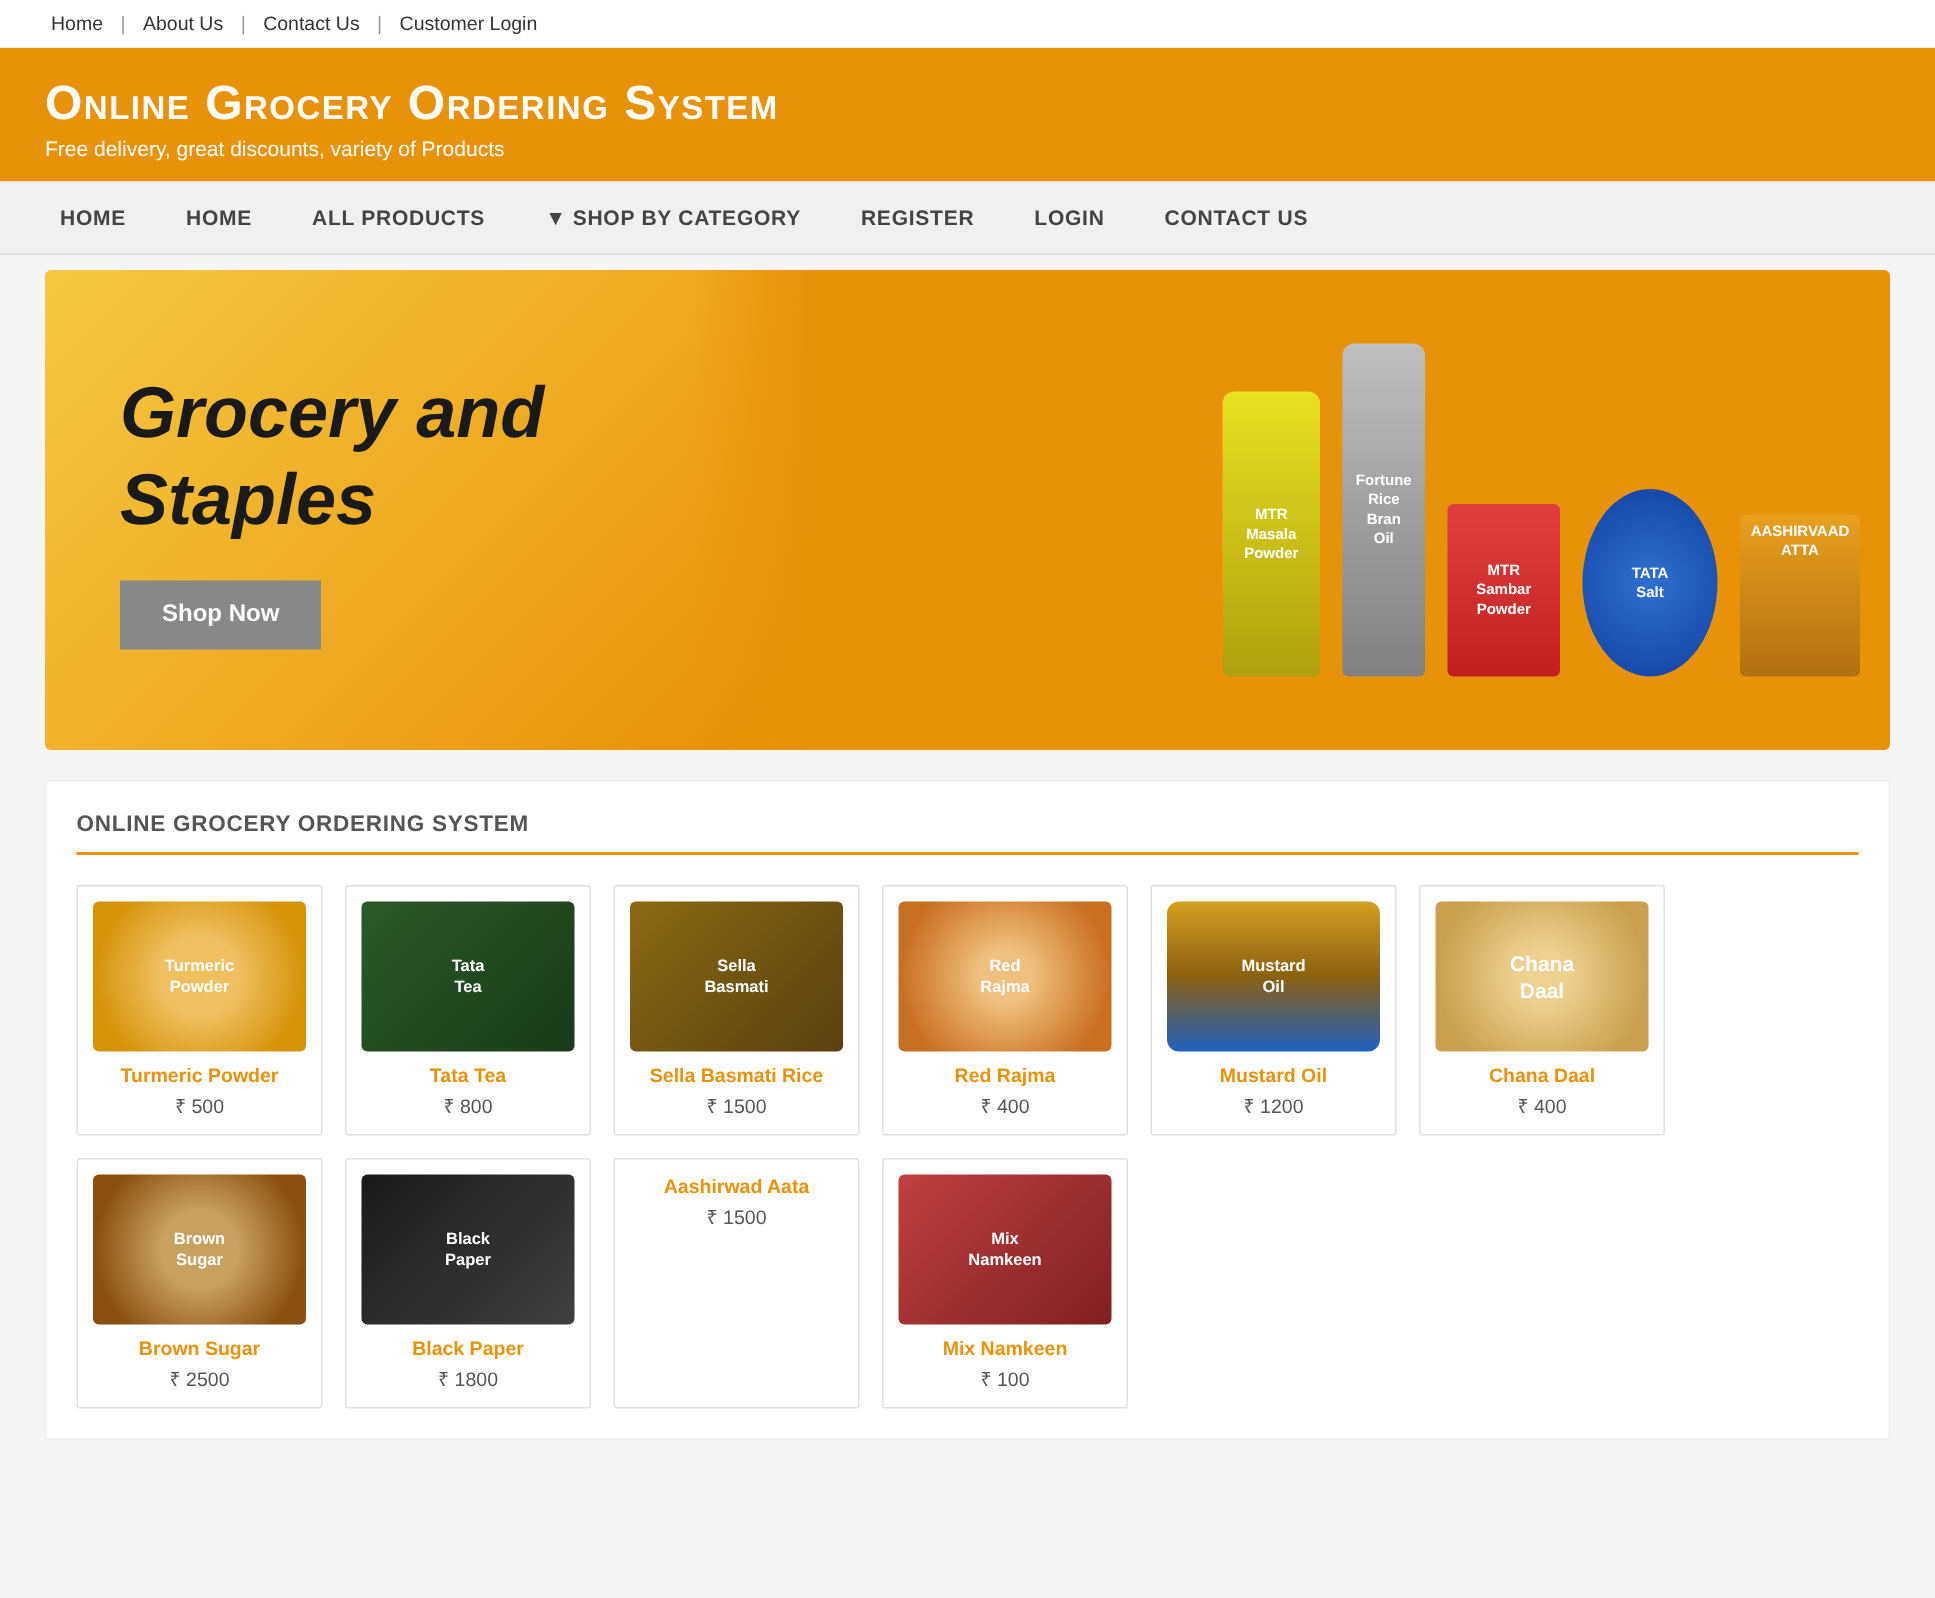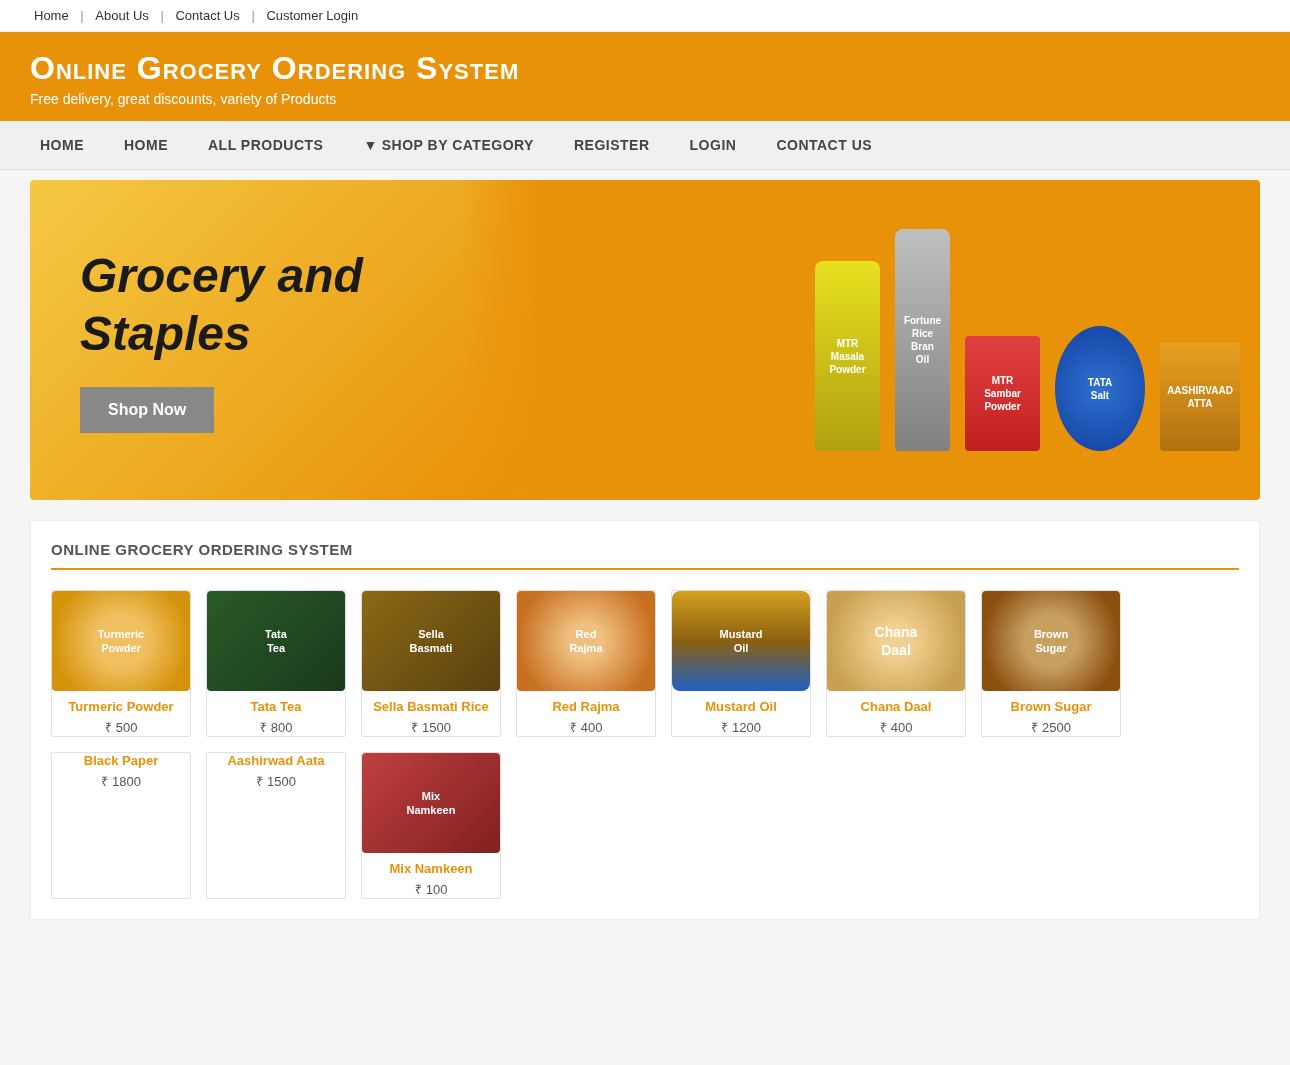--- a/index.html
+++ b/index.html
@@ -123,23 +123,24 @@
       letter-spacing: 0.5px;
     }
 
     
     .product-grid {
       display: flex;
       flex-wrap: wrap;
       gap: 15px;
     }
     .product-card {
-      width: 140px;
+      width: 164px;
       border: 1px solid #e0e0e0;
       border-radius: 2px;
+      padding: 10px;
       text-align: center;
       background: #fff;
       cursor: pointer;
     }
     .product-img {
       width: 100%;
       height: 100px;
       display: flex;
       align-items: center;
       justify-content: center;
@@ -230,21 +231,21 @@
       </div>
 
       <div style="width:75px;height:115px;background:linear-gradient(to bottom,#e04040,#c02020);border-radius:4px;display:flex;align-items:center;justify-content:center;">
         <span class="prod-icon-text">MTR<br>Sambar<br>Powder</span>
       </div>
 
       <div style="width:90px;height:125px;background:radial-gradient(circle,#3070d0,#1040a0);border-radius:50%;display:flex;align-items:center;justify-content:center;">
         <span class="prod-icon-text">TATA<br>Salt</span>
       </div>
 
-      <div style="width:80px;height:108px;background:linear-gradient(to bottom,#e8a020,#b07010);border-radius:4px;display:flex;align-items:center;justify-content:center;">
+      <div style="width:80px;height:108px;background:linear-gradient(to bottom,#e8a020,#b07010);border-radius:4px;display:flex;align-items:flex-start;justify-content:center;">
         <span class="prod-icon-text">AASHIRVAAD<br>ATTA</span>
       </div>
     </div>
   </div>
 </div>
 
 <div class="section">
   <div class="section-title">ONLINE GROCERY ORDERING SYSTEM</div>
   <div class="product-grid" id="product-grid">
 
@@ -298,20 +299,24 @@
       </div>
       <div class="product-card">
         <div class="product-img img-brown-sugar">
           <span class="prod-icon-text" style="color: rgb(255, 255, 255); white-space: pre; font-size: 11px;">Brown
 Sugar</span>
         </div>
         <div class="product-name">Brown Sugar</div>
         <div class="product-price">₹ 2500</div>
       </div>
       <div class="product-card">
+        <div class="product-img img-black-pepper">
+          <span class="prod-icon-text" style="color: rgb(255, 255, 255); white-space: pre; font-size: 11px;">Black
+Paper</span>
+        </div>
         <div class="product-name">Black Paper</div>
         <div class="product-price">₹ 1800</div>
       </div>
       <div class="product-card">
         <div class="product-name">Aashirwad Aata</div>
         <div class="product-price">₹ 1500</div>
       </div>
       <div class="product-card">
         <div class="product-img img-namkeen">
           <span class="prod-icon-text" style="color: rgb(255, 255, 255); white-space: pre; font-size: 11px; text-align: center;">Mix

